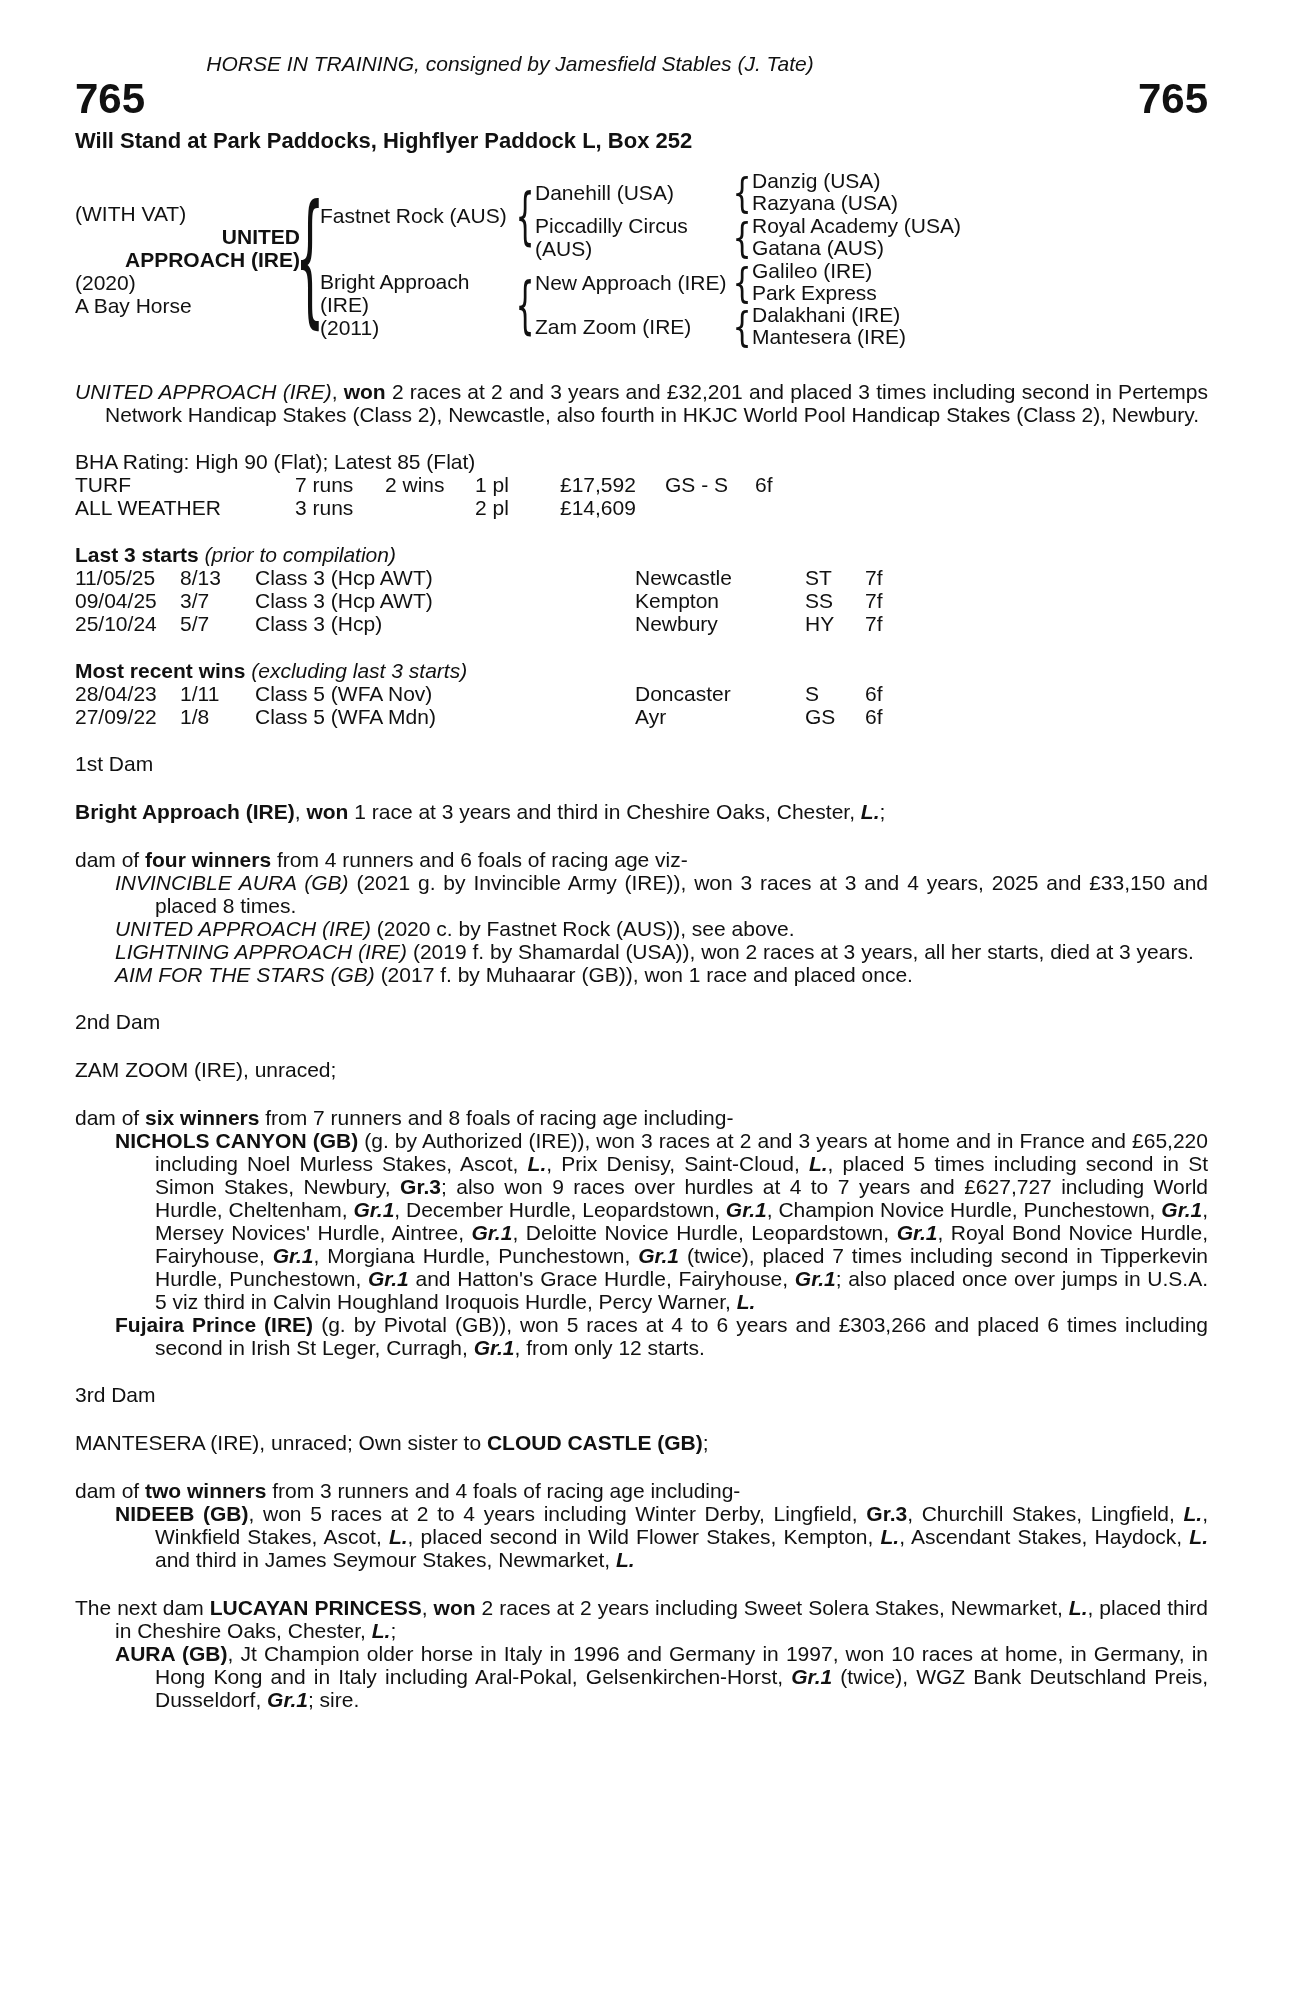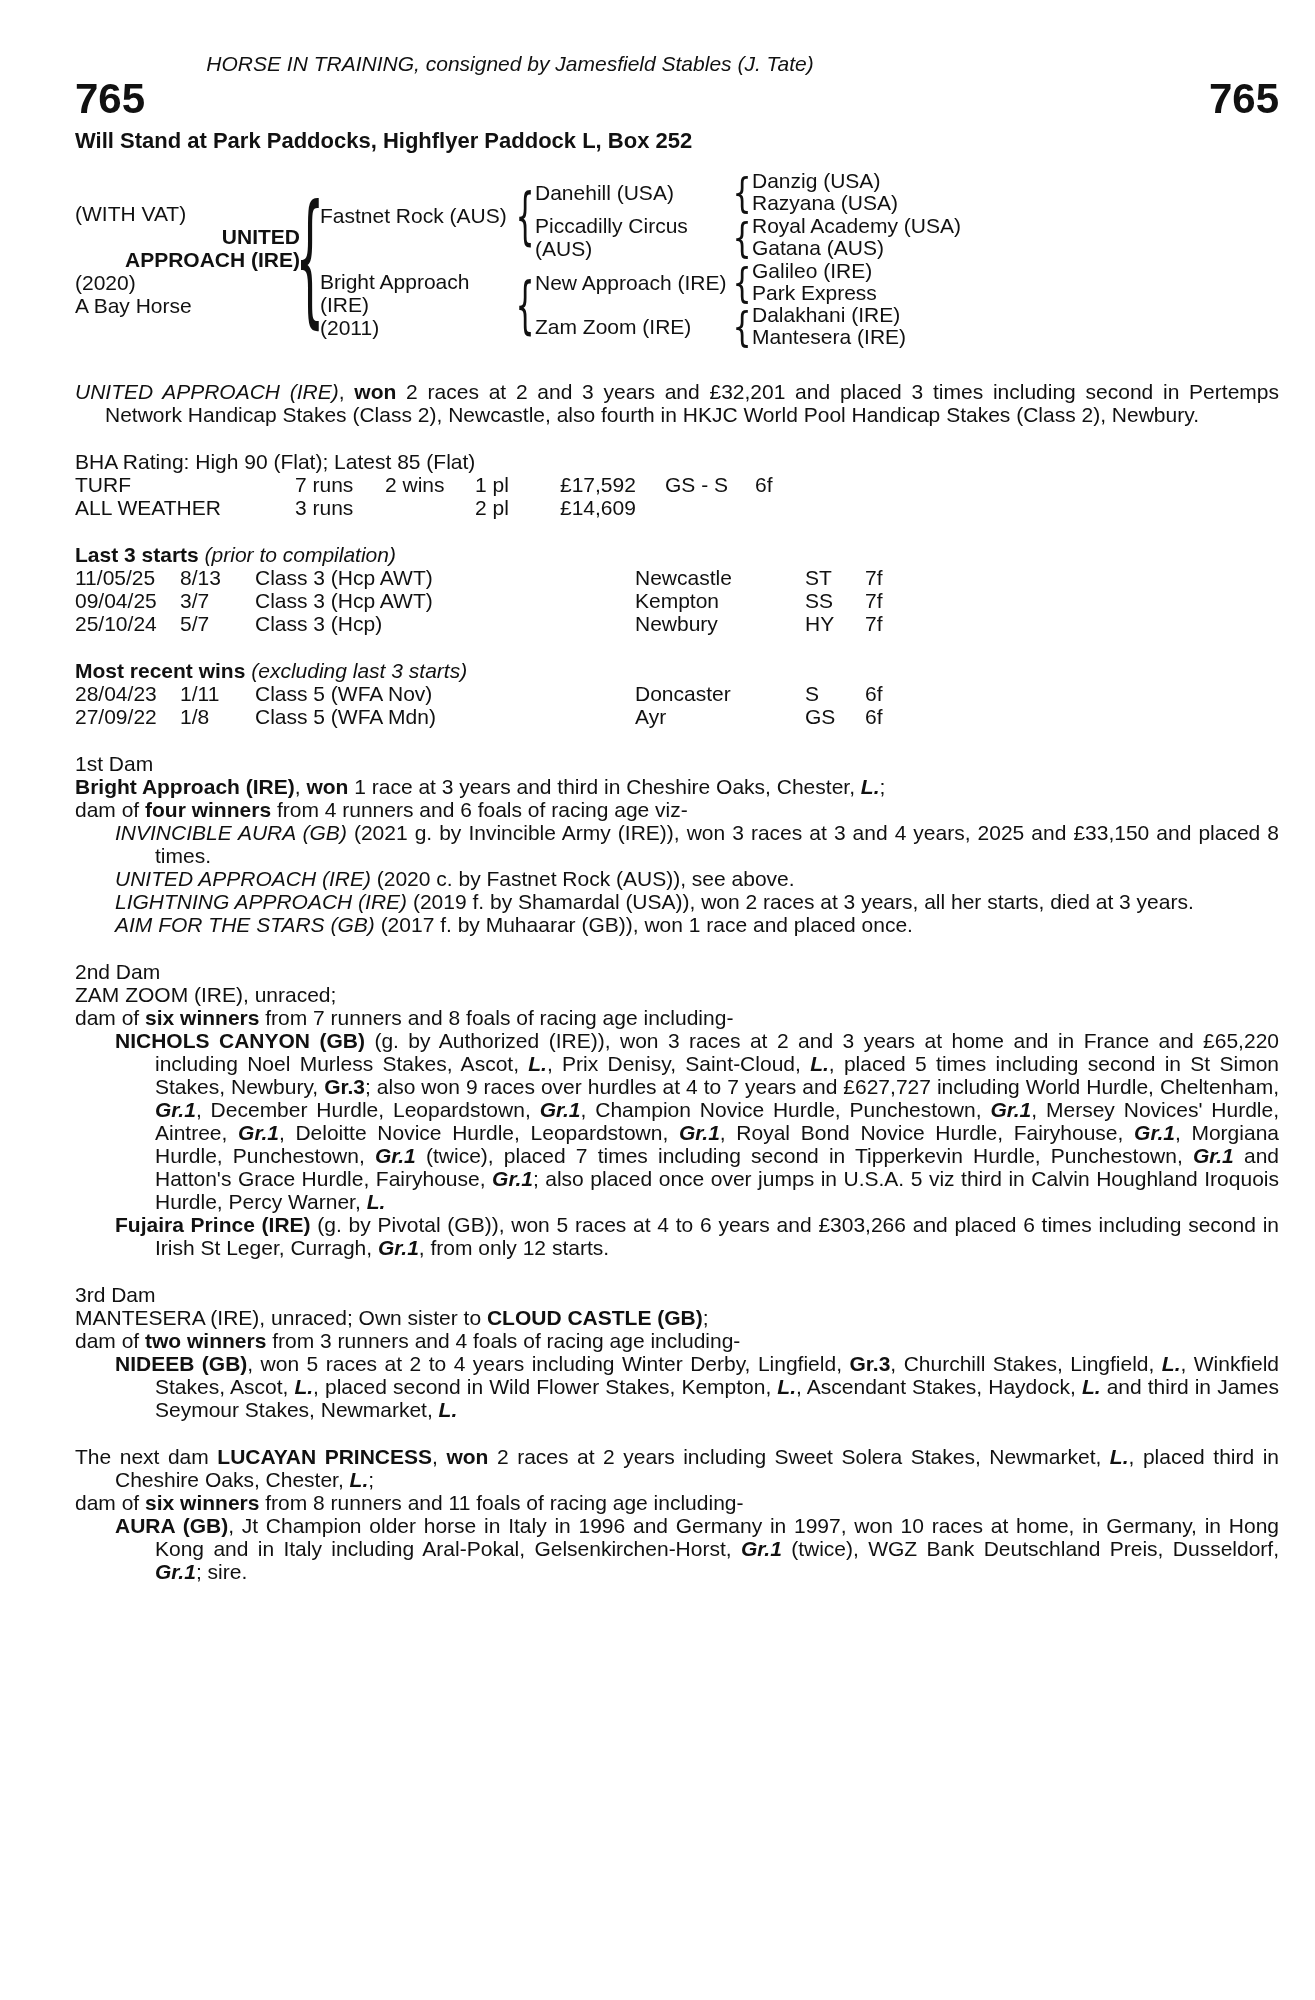--- a/index.html
+++ b/index.html
@@ -3,21 +3,21 @@
 <meta charset="utf-8">
 <style>
   * { box-sizing: border-box; margin: 0; padding: 0; }
   html, body { background: #ffffff; }
   body {
     width: 1315px; height: 2000px; overflow: hidden;
     color: #111;
     font-family: "Liberation Sans", "DejaVu Sans", sans-serif;
     font-size: 21px; line-height: 23px;
   }
-  .page { padding: 52px 36px 0 75px; width: 1315px; }
+  .page { padding: 52px 107px 0 75px; width: 1315px; }
 
   .b { font-weight: bold; text-align: right; }
   .i { font-style: italic; text-align: right; }
 
   .consignor { font-style: italic; width: 870px; text-align: center; font-size: 21px; }
   .lot-row { display: flex; justify-content: space-between; align-items: baseline;
              font-size: 42px; line-height: 44px; font-weight: bold; margin-top: 2px; }
   .stand { font-weight: bold; font-size: 22px; margin-top: 8px; }
 
   
@@ -32,21 +32,21 @@
   .ggp-col { display: flex; flex-direction: column; }
   .ggp { height: 22px; line-height: 22px; }
 
   .brace { display: flex; align-items: center; justify-content: center; width: 20px; overflow: visible; }
   .brace > span { display: inline-block; font-weight: 400; transform-origin: center; font-family: "DejaVu Sans", sans-serif; }
   .brace-sm > span  { font-size: 30px; transform: scaleY(1.35); }
   .brace-md > span  { font-size: 30px; transform: scaleY(2.05); }
   .brace-big > span { font-size: 46px; transform: scaleY(3.15); }
 
   
-  .para { text-align: justify; }
+  .para { text-align: justify; margin-top: 25px; }
   .hang30 { padding-left: 30px; text-indent: -30px; }
   .hang40 { padding-left: 40px; text-indent: -40px; }
   .entry  { padding-left: 80px; text-indent: -40px; text-align: justify; }
 
   .intro { margin-top: 32px; }
   .section { margin-top: 24px; }
   .sec-head { font-weight: normal; }
 
   
   .stats-grid { display: grid; grid-template-columns: 220px 90px 90px 85px 105px 90px auto; }
@@ -243,17 +243,16 @@
 
   <div class="section">
     <div class="sec-head">3rd Dam</div>
     <div class="para"><span>MANTESERA (IRE), unraced; Own sister to </span><span class="b">CLOUD CASTLE (GB)</span><span>;</span></div>
     <div class="para"><span>dam of </span><span class="b">two winners</span><span> from 3 runners and 4 foals of racing age including-</span></div>
     <div class="entry"><span class="b">NIDEEB (GB)</span><span>, won 5 races at 2 to 4 years including Winter Derby, Lingfield, </span><span class="b">Gr.3</span><span>, Churchill Stakes, Lingfield, </span><span class="b i">L.</span><span>, Winkfield Stakes, Ascot, </span><span class="b i">L.</span><span>, placed second in Wild Flower Stakes, Kempton, </span><span class="b i">L.</span><span>, Ascendant Stakes, Haydock, </span><span class="b i">L.</span><span> and third in James Seymour Stakes, Newmarket, </span><span class="b i">L.</span></div>
   </div>
 
   <div class="section">
     <div class="para hang40"><span>The next dam </span><span class="b">LUCAYAN PRINCESS</span><span>, </span><span class="b">won</span><span> 2 races at 2 years including Sweet Solera Stakes, Newmarket, </span><span class="b i">L.</span><span>, placed third in Cheshire Oaks, Chester, </span><span class="b i">L.</span><span>;</span></div>
-    <div class="para"><span>dam of </span><span class="b">six winners</span><span> from 8 runners and 11 foals of racing age including-</span></div>
     <div class="entry"><span class="b">AURA (GB)</span><span>, Jt Champion older horse in Italy in 1996 and Germany in 1997, won 10 races at home, in Germany, in Hong Kong and in Italy including Aral-Pokal, Gelsenkirchen-Horst, </span><span class="b i">Gr.1</span><span> (twice), WGZ Bank Deutschland Preis, Dusseldorf, </span><span class="b i">Gr.1</span><span>; sire.</span></div>
   </div>
 
 </div>
 
 </body></html>

